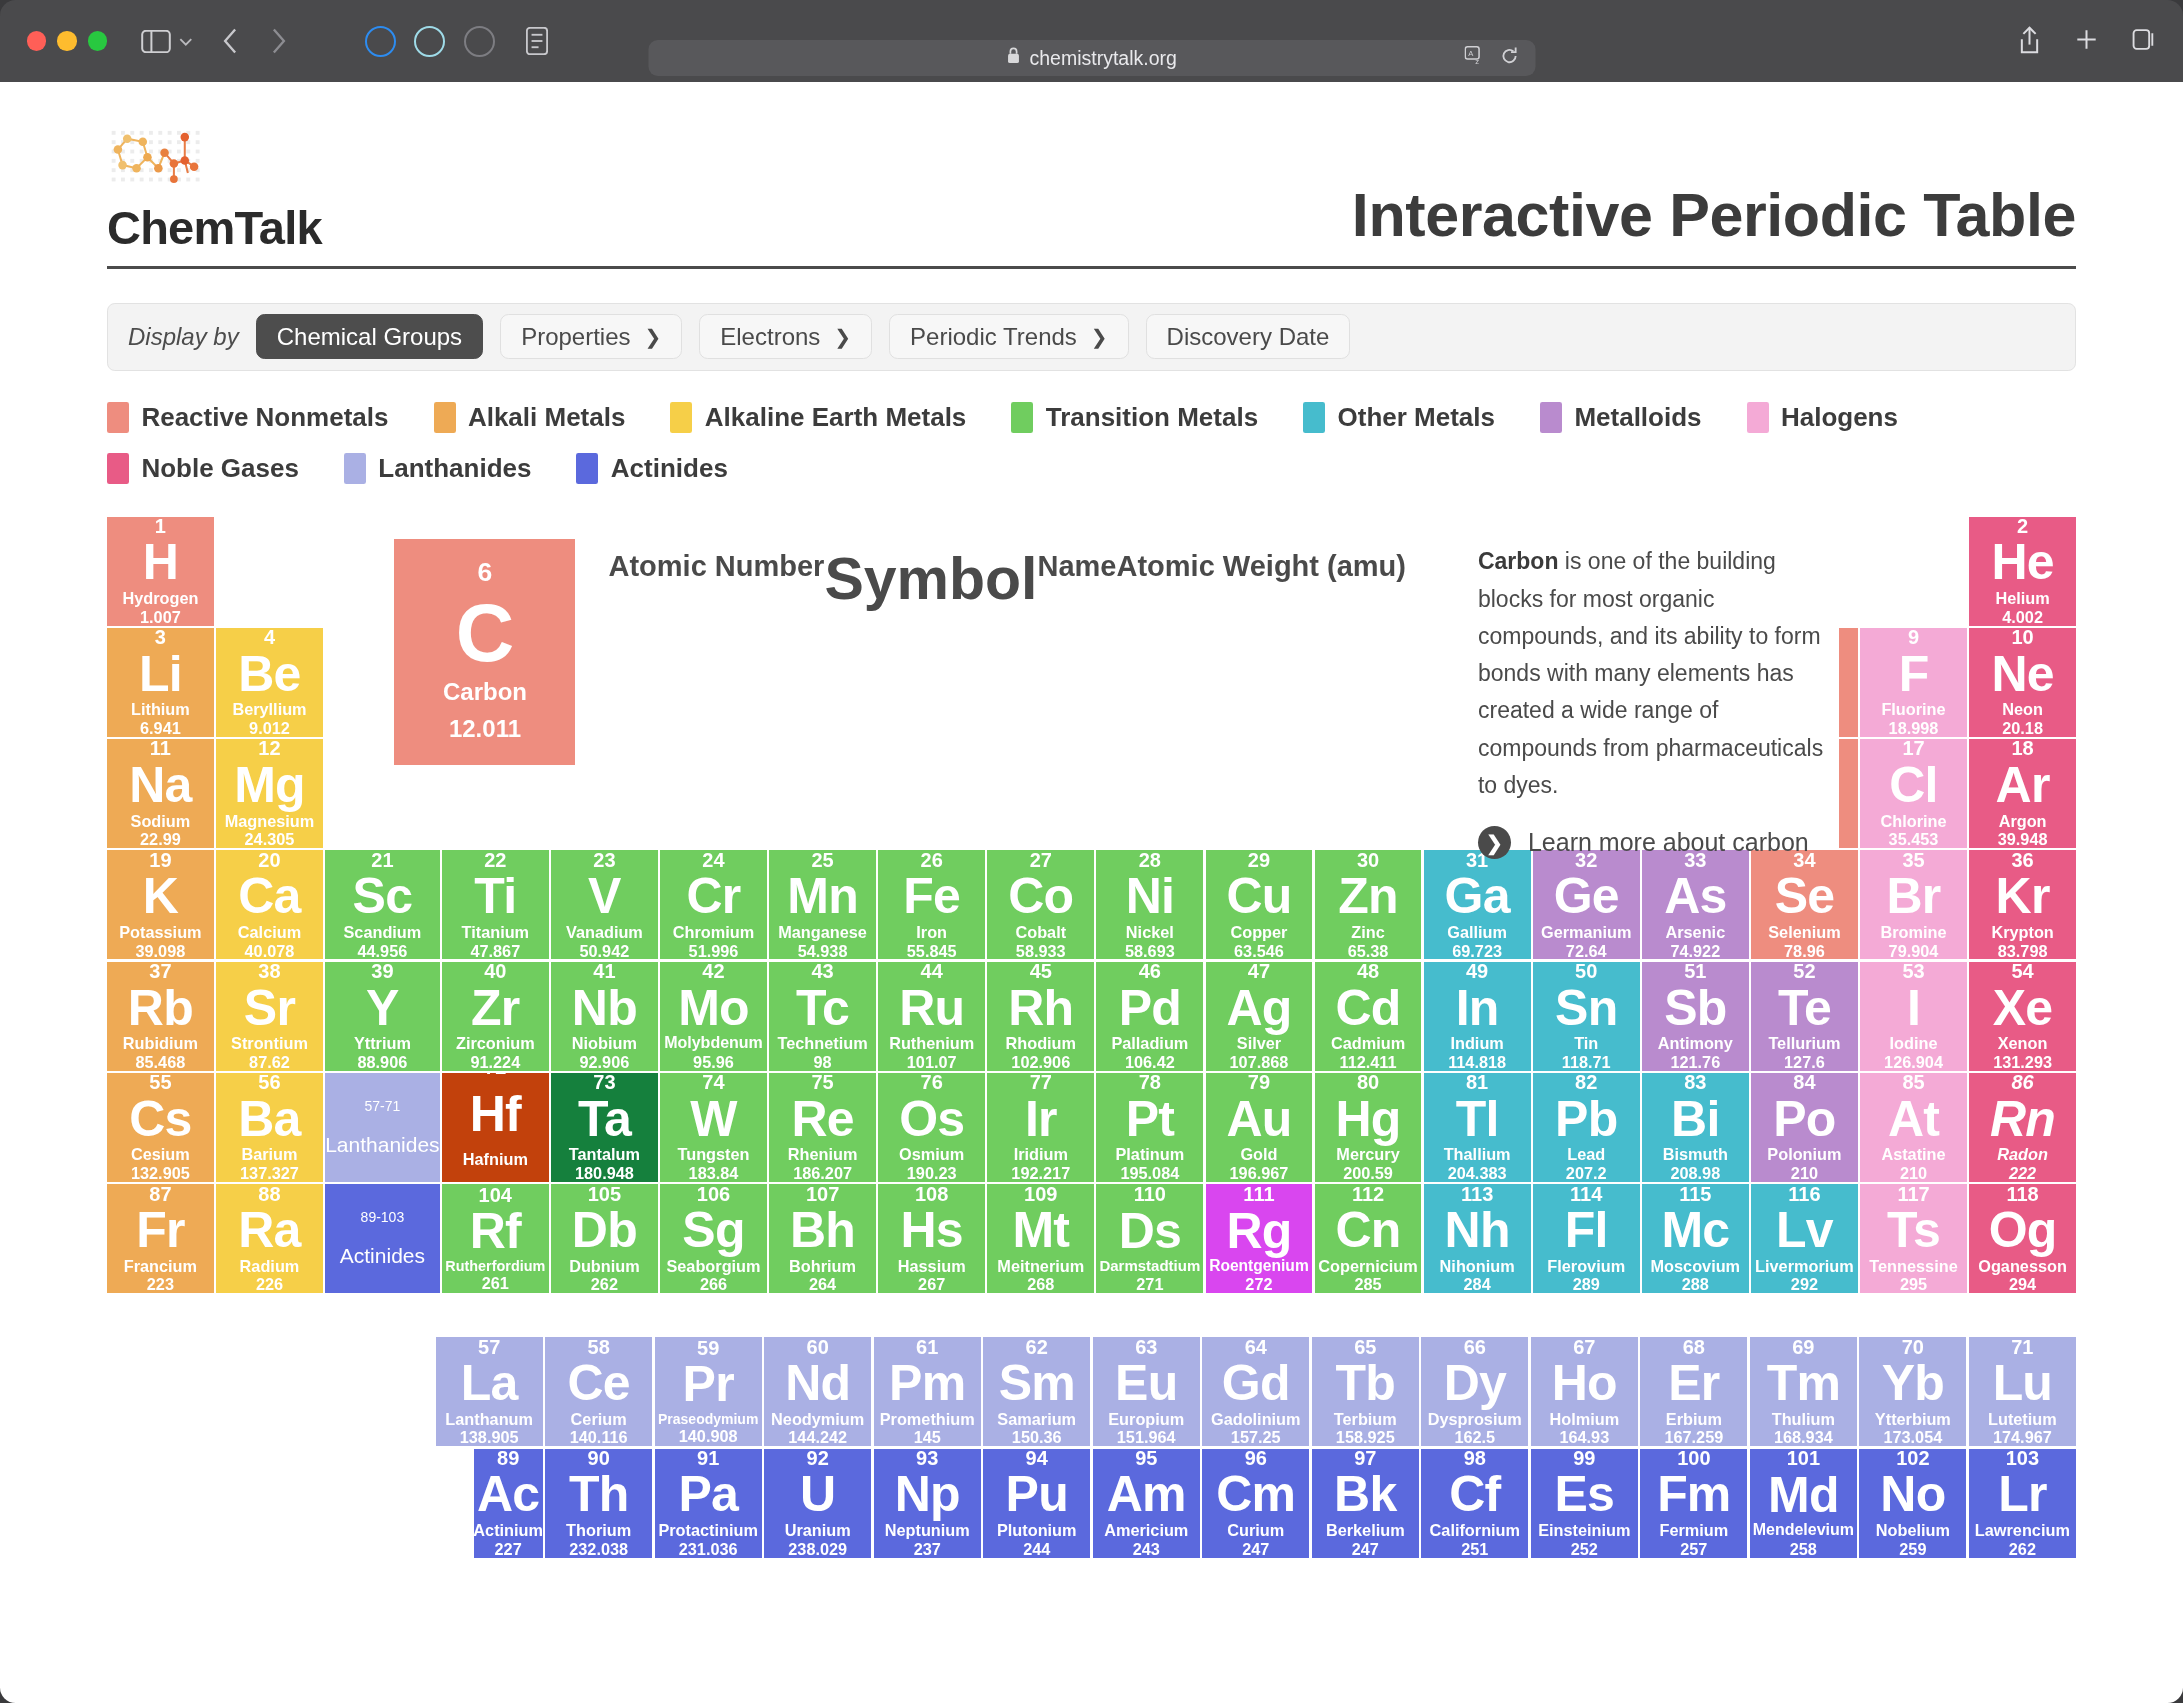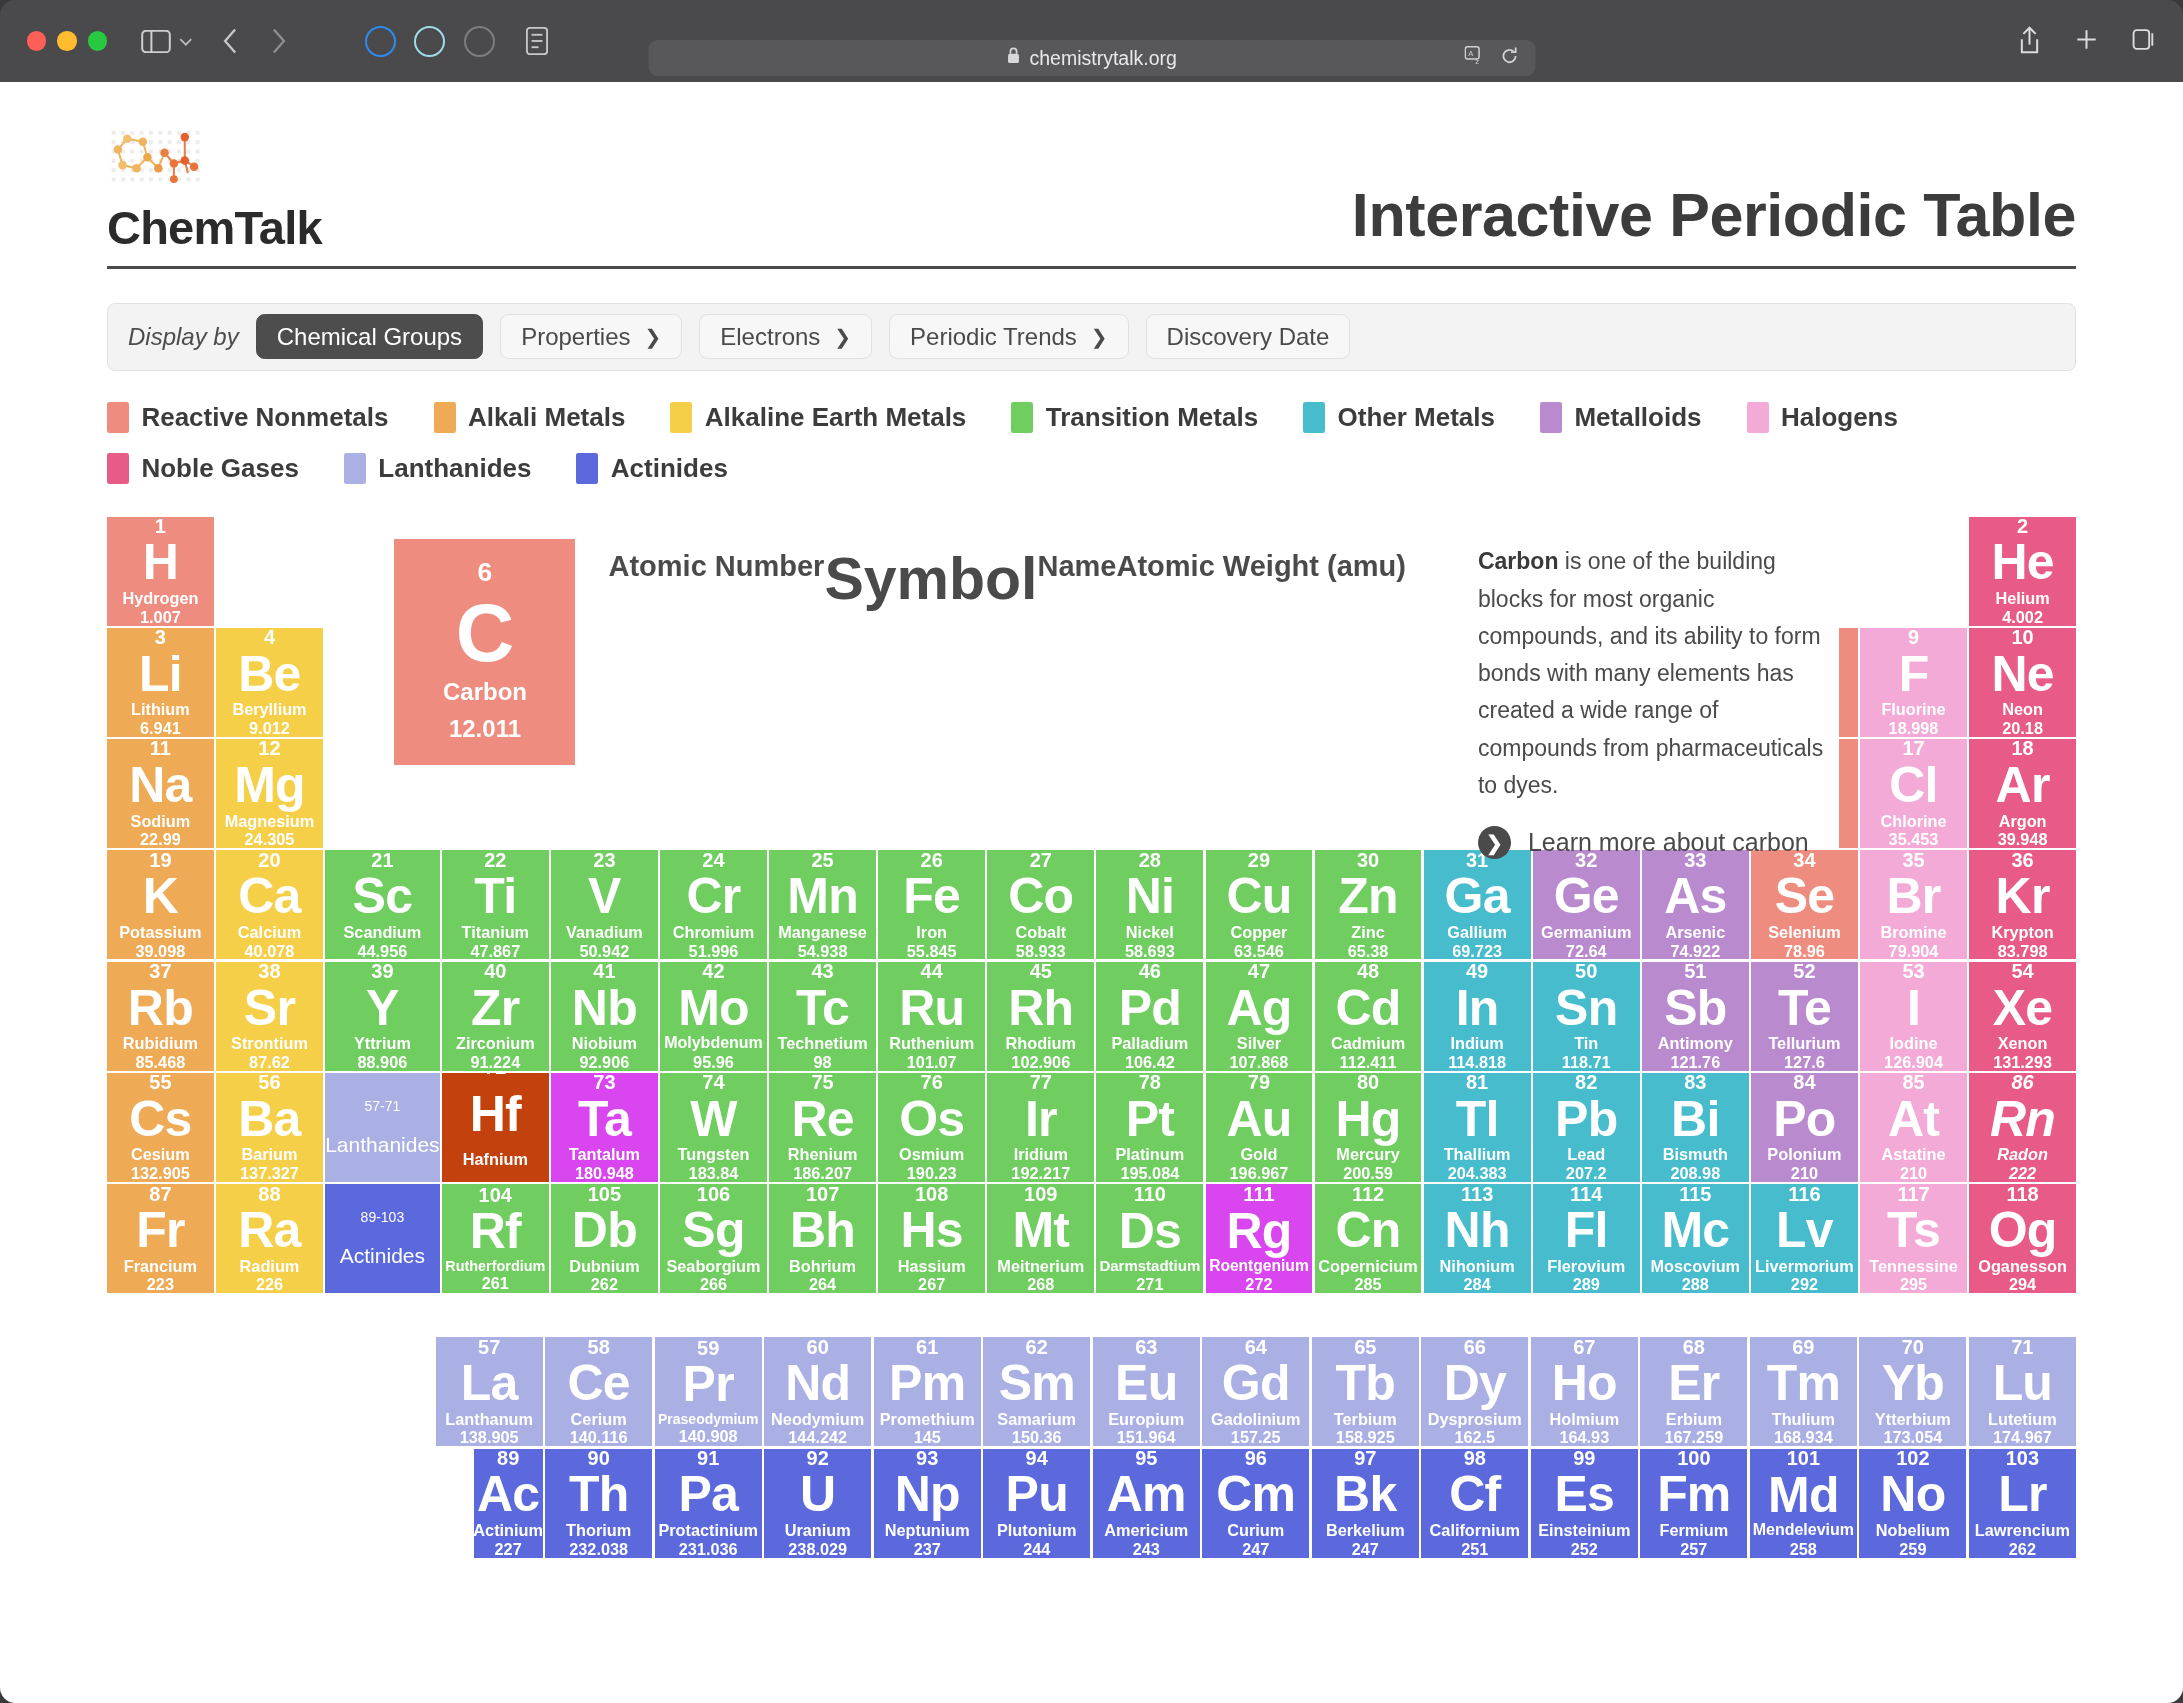--- a/index.html
+++ b/index.html
@@ -745,21 +745,21 @@
             <div class="sym">Ba</div>
             <div class="nm">Barium</div>
             <div class="wt">137.327</div>
           </div>
           <div class="cell" style="grid-area: 6 / 4; background: #c2410c; gap: 10px;">
             <div class="num">72</div>
             <div class="sym">Hf</div>
             <div class="nm">Hafnium</div>
             <div class="wt">178.49</div>
           </div>
-          <div class="cell" style="grid-area: 6 / 5; background: #d946ef;">
+          <div class="cell" style="grid-area: 6 / 5; background: #15803d;">
             <div class="num">73</div>
             <div class="sym">Ta</div>
             <div class="nm">Tantalum</div>
             <div class="wt">180.948</div>
           </div>
           <div class="cell" style="grid-area: 6 / 6; background: rgb(112, 205, 95);">
             <div class="num">74</div>
             <div class="sym">W</div>
             <div class="nm">Tungsten</div>
             <div class="wt">183.84</div>

